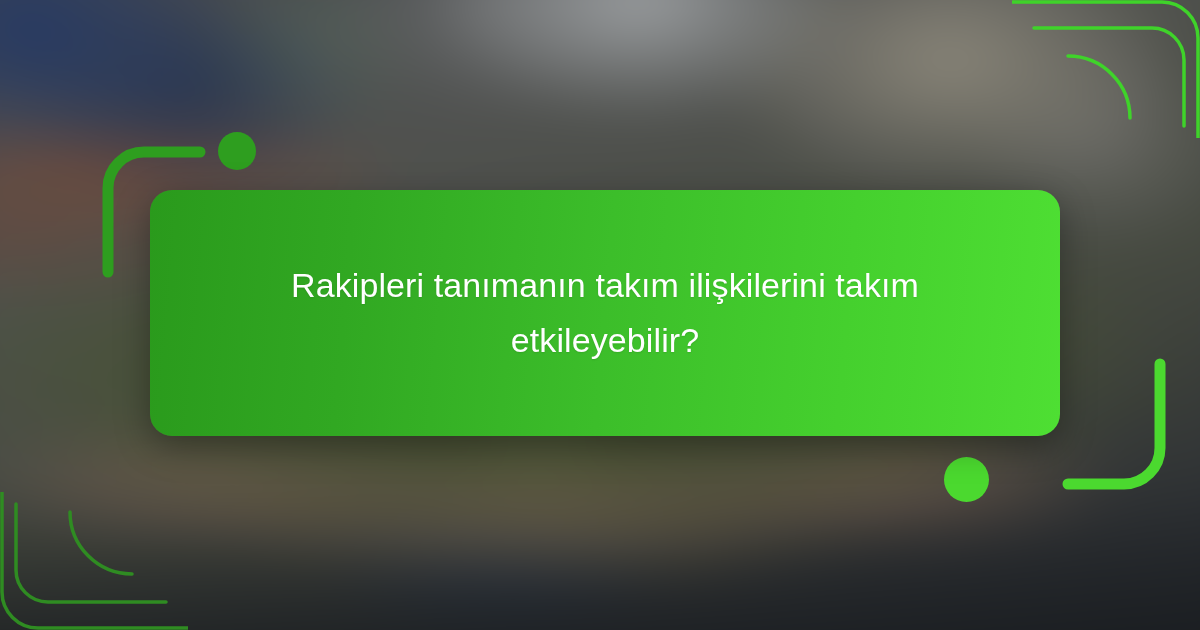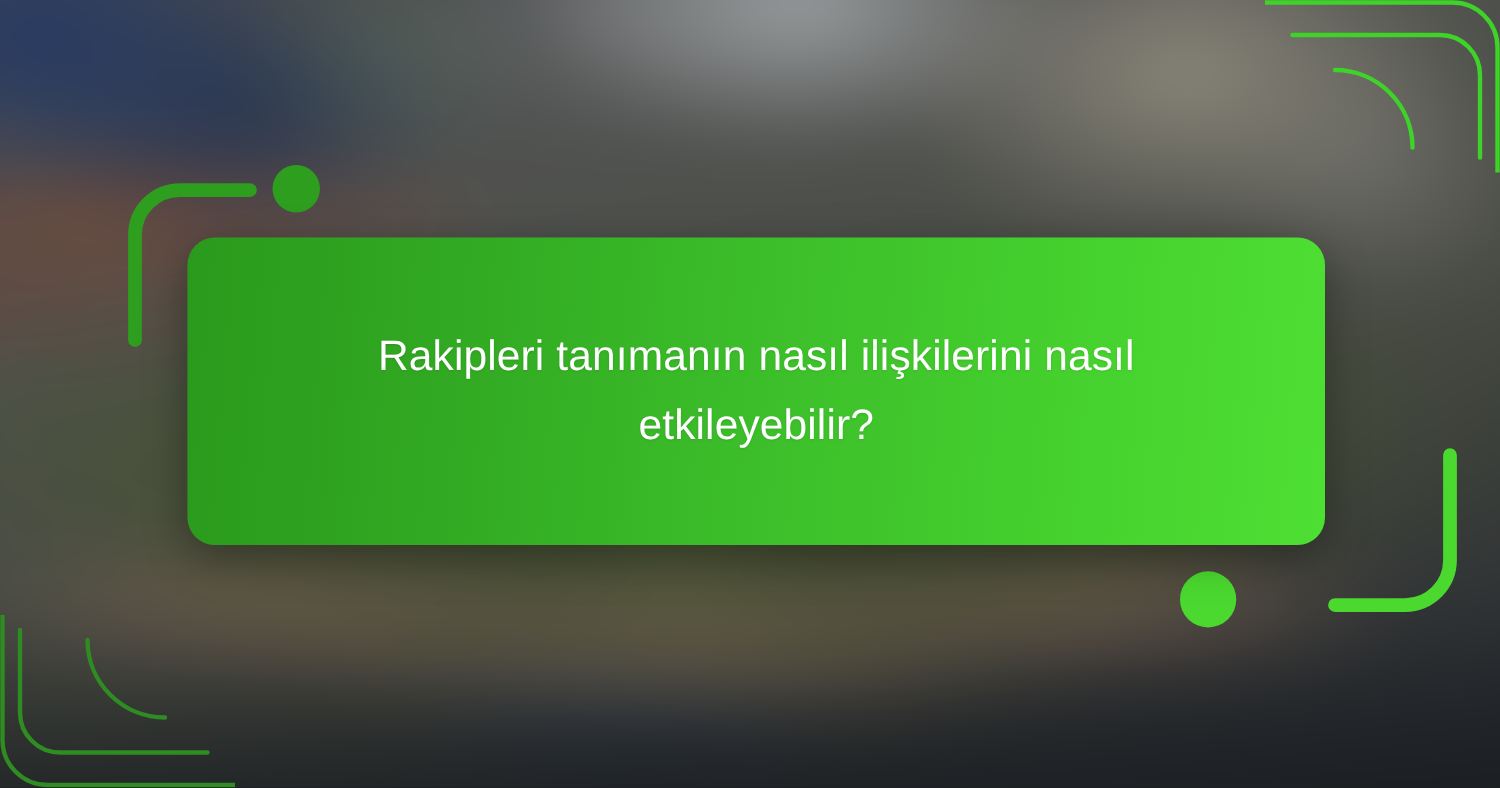--- a/index.html
+++ b/index.html
@@ -120,16 +120,16 @@
   </svg>
 
   <svg class="bracket bracket-br" width="106" height="146" viewBox="0 0 106 146">
     <path d="M 6 128 L 62 128 A 36 36 0 0 0 98 92 L 98 8" fill="none" stroke="#4bd92f" stroke-width="11" stroke-linecap="round"></path>
   </svg>
 
   <div class="dot dot-tl"></div>
   <div class="dot dot-br"></div>
 
   <div class="card">
-    <h1 class="card-title">Rakipleri tanımanın nasıl ilişkilerini nasıl etkileyebilir?</h1>
+    <h1 class="card-title">Rakipleri tanımanın takım ilişkilerini takım etkileyebilir?</h1>
   </div>
 
 </div>
 
 </body></html>

